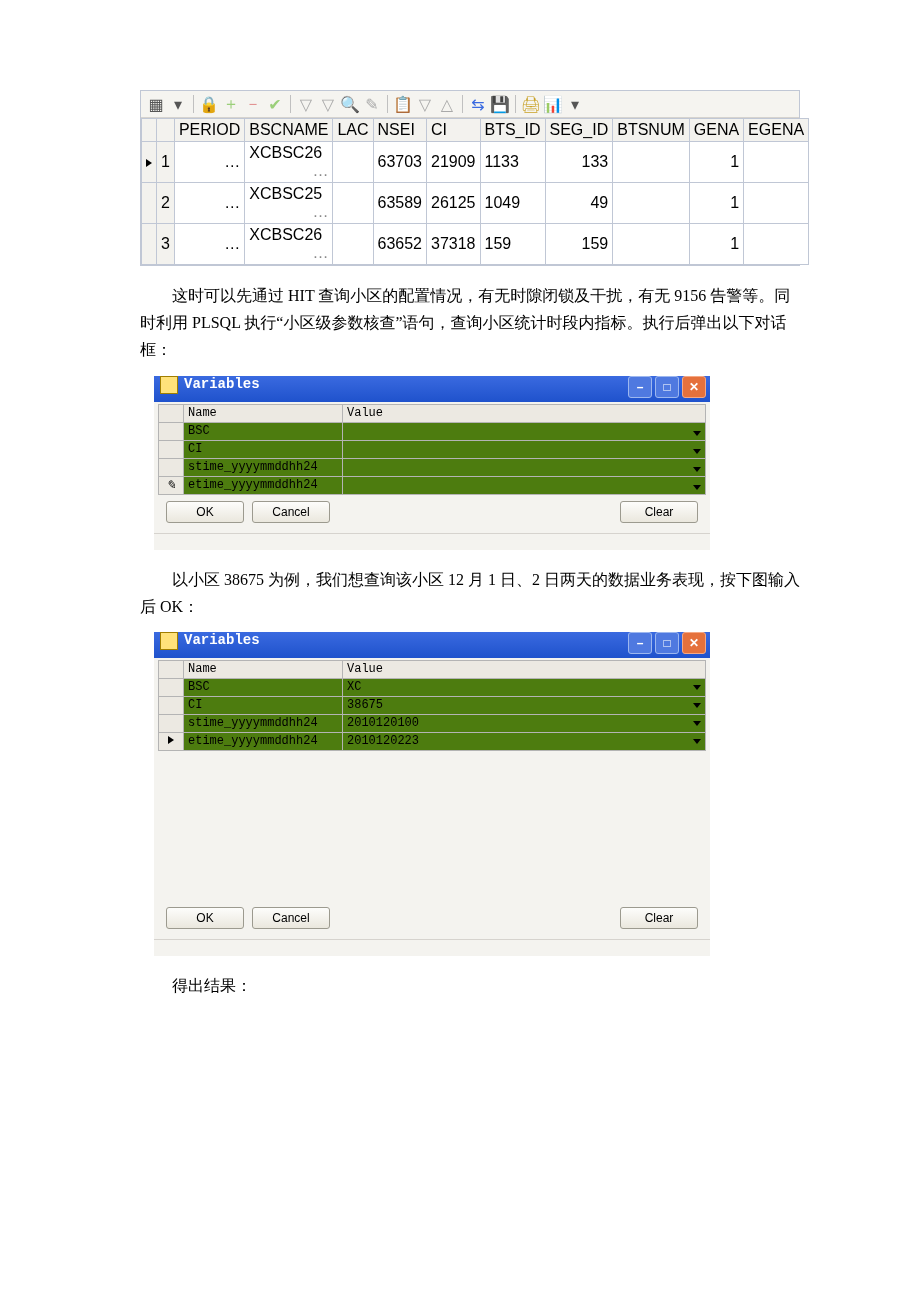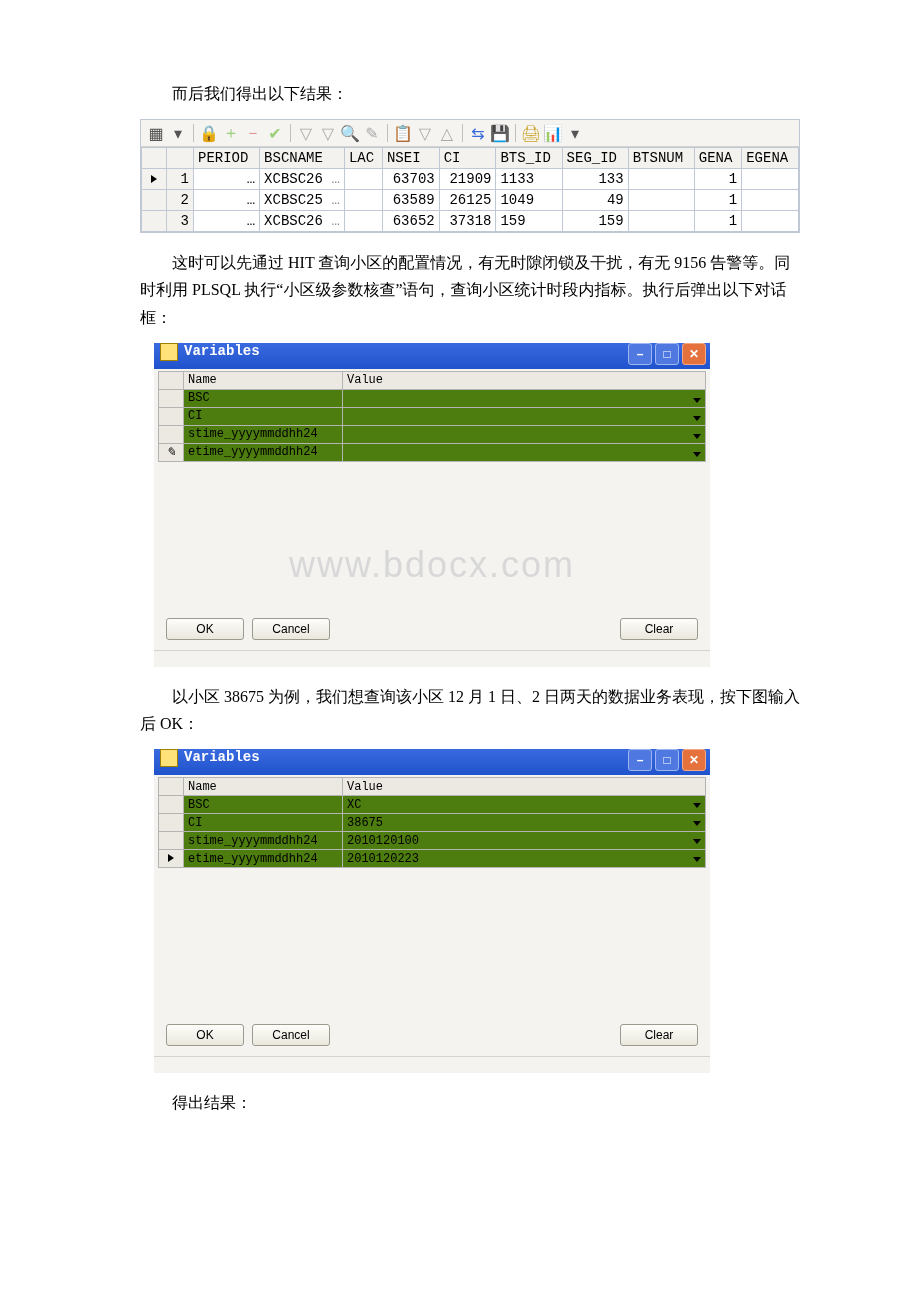--- a/index.html
+++ b/index.html
@@ -39,22 +39,22 @@
     width:18px;height:18px;
     display:flex;align-items:center;justify-content:center;
     color:#555;
   }
   .tb-sep{
     width:1px;height:18px;background:#c0c0c0;margin:0 2px;
   }
   .db-table{
     border-collapse:collapse;
     width:100%;
-    font-family:Liberation Mono, monospace;
-    font-size:14px;
+    font-family:Liberation Sans, sans-serif;
+    font-size:16px;
   }
   .db-table th,.db-table td{
     border:1px solid #c0c7d5;
     padding:2px 4px;
     background:#fff;
     white-space:nowrap;
     text-align:left;
     height:14px;
   }
   .db-table th{
@@ -190,21 +190,20 @@
     height:16px;
     background:#f4f3ef;
     border-top:1px solid #d6d3ce;
   }
 </style>
 </head>
 <body>
 
 <div class="page">
 
-  <p class="para">而后我们得出以下结果：</p>
 
   <div class="db-panel">
     <div class="db-toolbar">
       <span class="tb-btn">▦</span>
       <span class="tb-btn">▾</span>
       <span class="tb-sep"></span>
       <span class="tb-btn" style="color:#c9a227;">🔒</span>
       <span class="tb-btn" style="color:#9bcf7a;">＋</span>
       <span class="tb-btn" style="color:#e08a8a;">－</span>
       <span class="tb-btn" style="color:#9bcf7a;">✔</span>
@@ -332,23 +331,20 @@
             </tr>
             <tr>
               <td class="ind"><span style="font-style:italic;">✎</span></td>
               <td class="namecol">etime_yyyymmddhh24</td>
               <td>
                 <span class="dd-arr"></span>
               </td>
             </tr>
           </tbody>
       </table>
-      <div class="dlg-spacer" style="position:relative;">
-        <div class="watermark">www.bdocx.com</div>
-      </div>
       <div class="dlg-btnrow">
         <button class="win-btn">OK</button>
         <button class="win-btn">Cancel</button>
         <span class="spacer"></span>
         <button class="win-btn">Clear</button>
       </div>
     </div>
     <div class="dlg-status"></div>
   </div>
 

